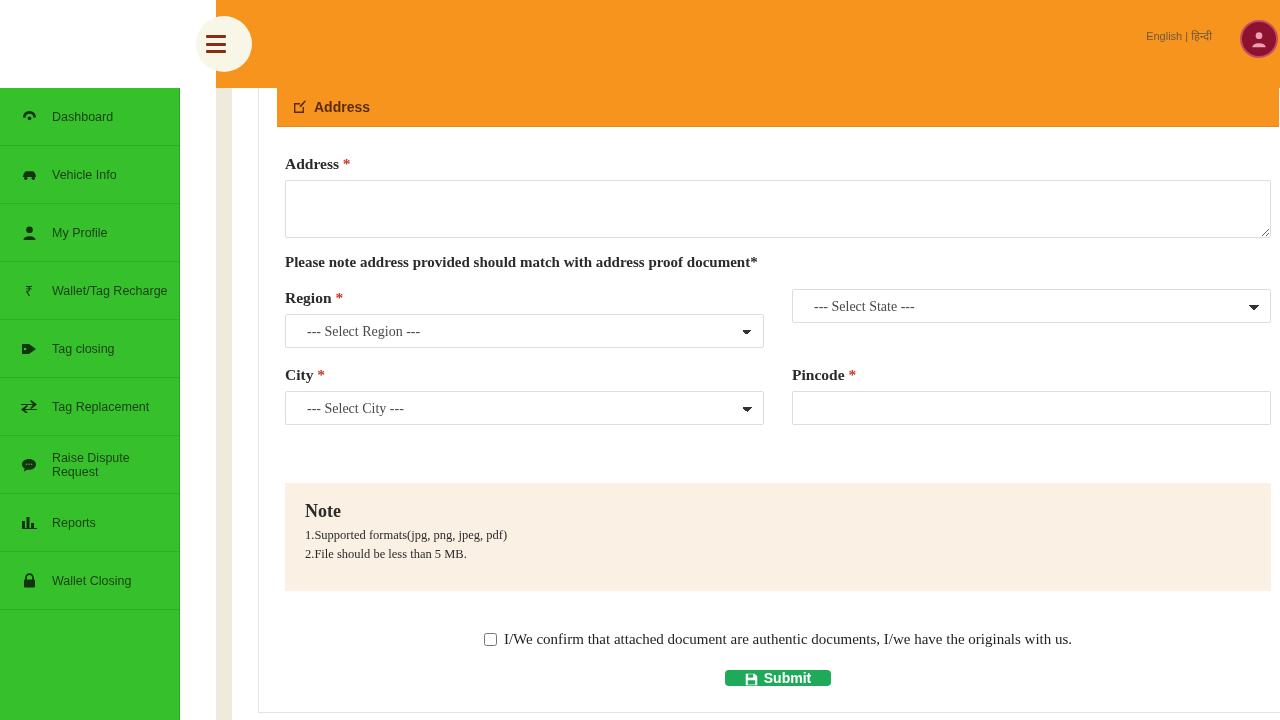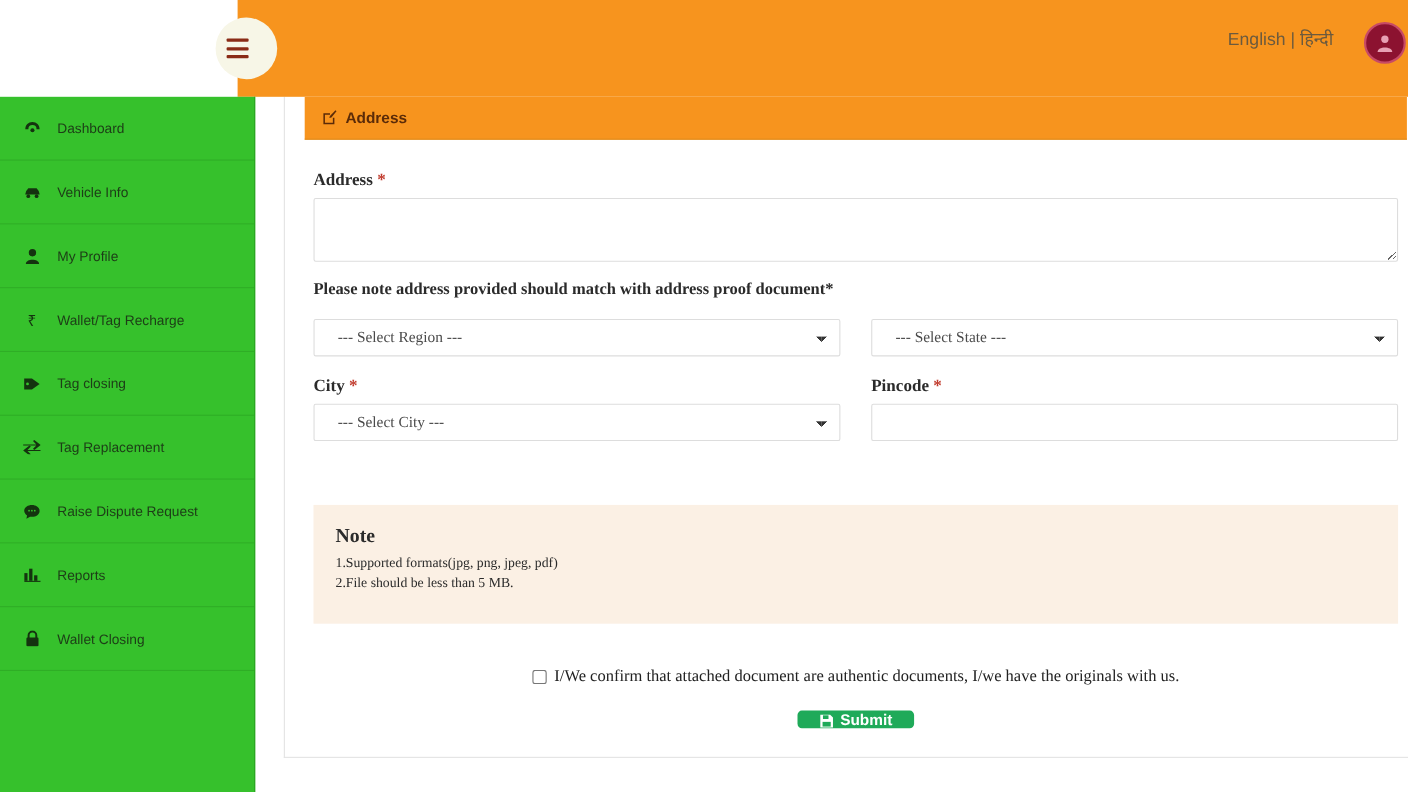--- a/index.html
+++ b/index.html
@@ -49,38 +49,38 @@
     position: absolute; left: 206px; top: 33px;
     width: 20px; height: 22px;
     z-index: 7; cursor: pointer;
     display: flex; flex-direction: column; justify-content: space-between;
     padding: 2px 0;
   }
   .ham-btn i { display: block; height: 3px; background: #8a2b16; border-radius: 1px; }
 
   .lang {
     font-family: "Liberation Sans", sans-serif;
-    font-size: 16px; color: #6b5a3e;
+    font-size: 11px; color: #6b5a3e;
     margin-right: 68px; margin-top: -18px;
     white-space: nowrap;
   }
   .lang a { color: #6b5a3e; text-decoration: none; cursor: pointer; }
 
   .avatar {
     position: absolute; right: 2px; top: 20px;
     width: 38px; height: 38px; border-radius: 50%;
     background: #8c1230; border: 2px solid #c74a66;
     display: flex; align-items: center; justify-content: center;
     cursor: pointer;
   }
 
   
   .sidebar {
     position: absolute; left: 0; top: 88px;
-    width: 232px; height: 632px;
+    width: 180px; height: 632px;
     background: #36c12c;
     border-right: 1px solid #2aa522;
     z-index: 4;
   }
   .nav-item {
     height: 58px; display: flex; align-items: center;
     padding-left: 20px; gap: 14px;
     border-bottom: 1px solid #2fae26;
     color: #1d3d17; cursor: pointer;
     font-family: "Liberation Sans", sans-serif;
@@ -319,20 +319,24 @@
         <label class="fld-label">
           <span>Address</span>
           <span class="req">*</span>
         </label>
         <textarea class="addr" style=""></textarea>
 
         <div class="note-line">Please note address provided should match with address proof document*</div>
 
         <div class="row">
           <div class="col">
+            <label class="fld-label">
+              <span>Region</span>
+              <span class="req">*</span>
+            </label>
             <select class="ctl">
               <option>--- Select Region ---</option>
             </select>
           </div>
           <div class="col">
             <select class="ctl">
               <option>--- Select State ---</option>
             </select>
           </div>
         </div>

